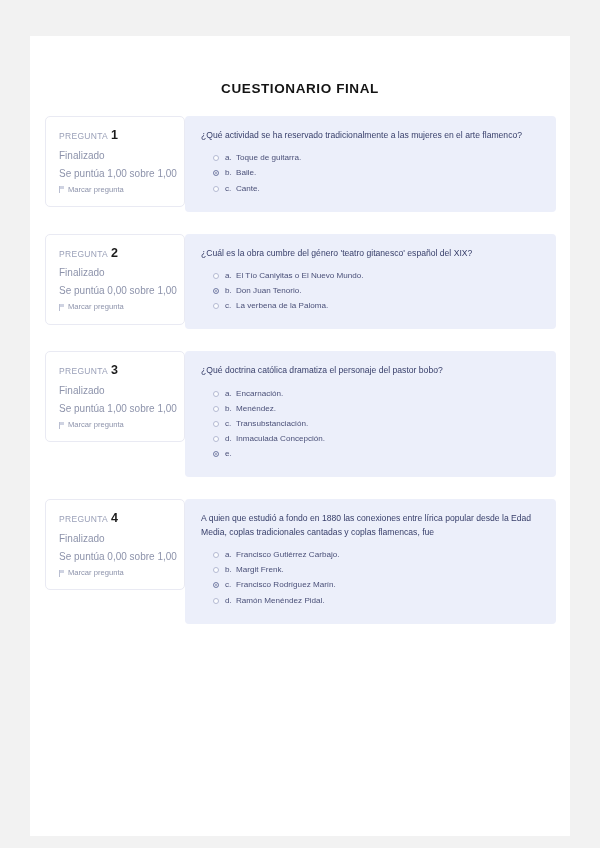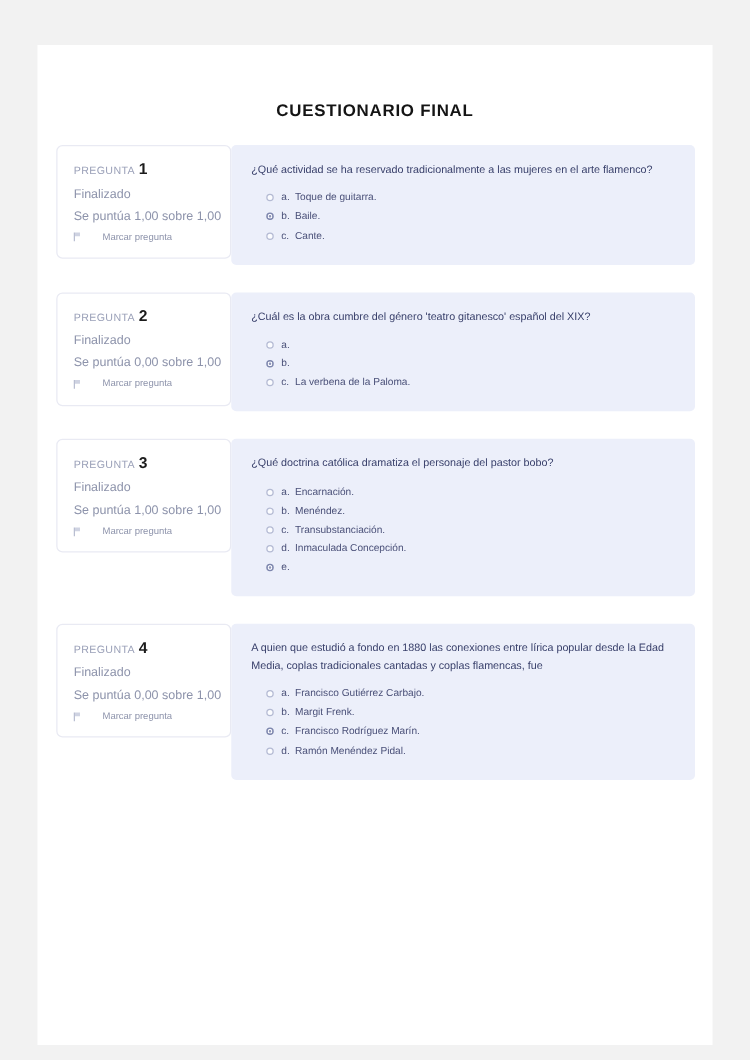--- a/index.html
+++ b/index.html
@@ -68,21 +68,21 @@
     color: #8d93ab;
     line-height: 1.1;
     margin-bottom: 7px;
     white-space: nowrap;
   }
   .info-flag {
     font-size: 7.6px;
     color: #8d93ab;
     display: flex;
     align-items: center;
-    gap: 17px;
+    gap: 3px;
     line-height: 1.1;
   }
   .flag-ico {
     display: inline-block;
     width: 6px;
     height: 7px;
     position: relative;
   }
   .flag-ico:before {
     content: "";
@@ -188,24 +188,26 @@
             <div class="info-flag">
               <span class="flag-ico"></span>
               <span>Marcar pregunta</span>
             </div>
           </div>
           <div class="q-card">
             <div class="q-text">¿Cuál es la obra cumbre del género 'teatro gitanesco' español del XIX?</div>
             <div class="opt">
               <span class="radio"></span>
               <span class="opt-key">a.</span>
-            </div>
-            <div class="opt">
-              <span class="radio sel"></span>
-              <span class="opt-key">b.</span>
+              <span class="opt-label">El Tío Caniyitas o El Nuevo Mundo.</span>
+            </div>
+            <div class="opt">
+              <span class="radio sel"></span>
+              <span class="opt-key">b.</span>
+              <span class="opt-label">Don Juan Tenorio.</span>
             </div>
             <div class="opt">
               <span class="radio"></span>
               <span class="opt-key">c.</span>
               <span class="opt-label">La verbena de la Paloma.</span>
             </div>
           </div>
         </div>
         <div class="qrow">
           <div class="info-card">

